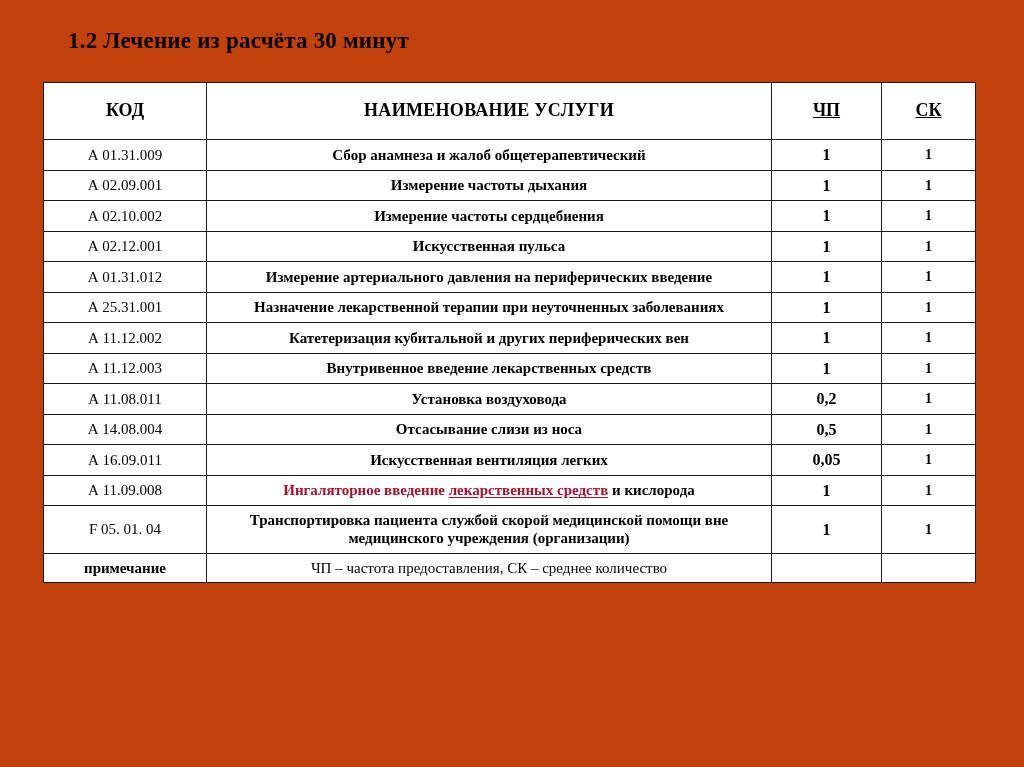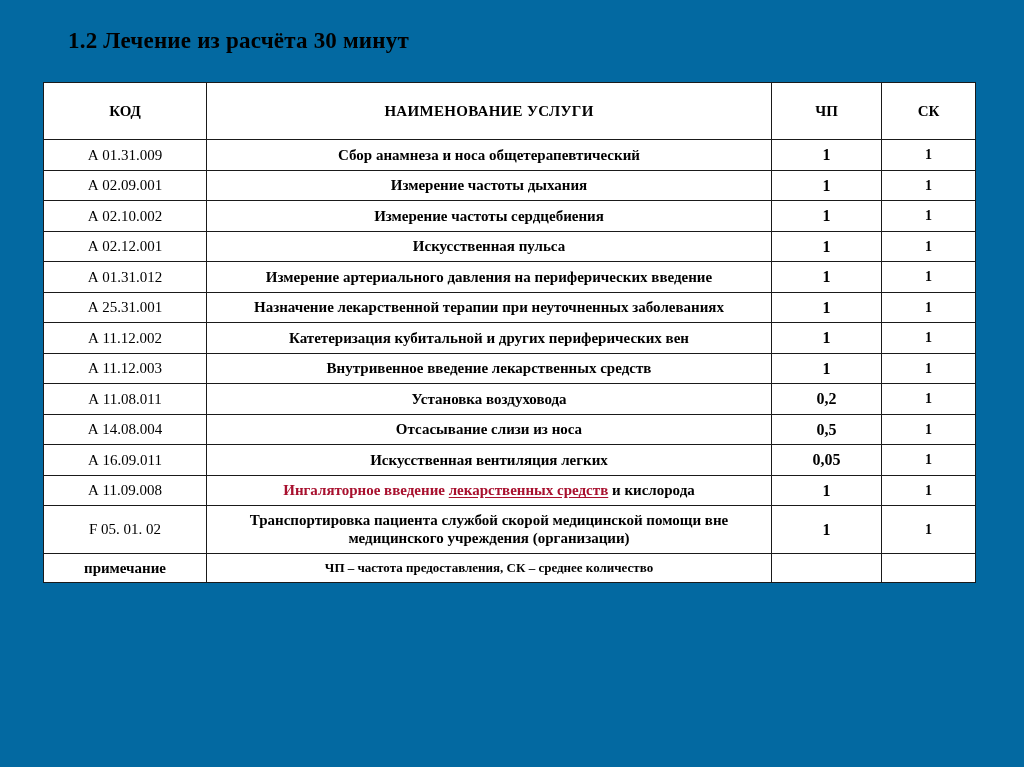--- a/index.html
+++ b/index.html
@@ -7,21 +7,21 @@
     width: 1024px;
     height: 767px;
     background: #ffffff;
     font-family: "Liberation Serif", "DejaVu Serif", serif;
     overflow: hidden;
   }
   .page {
     position: relative;
     width: 1024px;
     height: 767px;
-    background: #0369a1;
+    background: #c2410c;
   }
   .page-title {
     position: absolute;
     left: 68px;
     top: 28px;
     font-size: 23px;
     font-weight: bold;
     color: #000000;
     letter-spacing: 0.2px;
     white-space: nowrap;
@@ -47,26 +47,26 @@
     border: 1.6px solid #1a1a1a;
     color: #000000;
     text-align: center;
     vertical-align: middle;
     padding: 5px 4px;
     line-height: 1.22;
   }
   
   table.svc th {
     font-weight: bold;
-    font-size: 15px;
+    font-size: 18px;
     height: 57px;
   }
   th.h-code { font-size: 14.5px; }
   th.h-name { font-size: 15.5px; letter-spacing: 0.3px; }
-  th.h-chp, th.h-sk { font-size: 15.5px; }
+  th.h-chp, th.h-sk { font-size: 15.5px; text-decoration: underline; }
 
   td.code {
     font-weight: normal;
     font-size: 15px;
     white-space: nowrap;
   }
   td.name {
     font-weight: bold;
     font-size: 15px;
     padding-left: 10px;
@@ -82,21 +82,21 @@
   }
 
   
   .red      { color: #A8102E; text-align: right; }
   .redbig   { color: #A8102E; font-size: 18px; margin-top: 16px; }
   .u        { text-decoration: underline; text-underline-offset: 2px; }
   .big-code { font-size: 17px; margin-top: 36px; }
   .big-chp  { font-size: 19px; }
   .xl-chp   { font-size: 20px; }
   .note-code{ font-weight: bold; font-size: 15px; }
-  .note-txt { font-weight: bold; font-size: 13px; }
+  .note-txt { font-weight: normal; font-size: 15px; }
   .empty    { }
 </style>
 </head>
 <body>
 
 <div class="page">
 
   <div class="page-title">1.2 Лечение из расчёта 30 минут</div>
 
   <div class="table-wrap">
@@ -111,21 +111,21 @@
         <tr>
           <th class="h-code">КОД</th>
           <th class="h-name">НАИМЕНОВАНИЕ УСЛУГИ</th>
           <th class="h-chp">ЧП</th>
           <th class="h-sk">СК</th>
         </tr>
       </thead>
       <tbody>
         <tr>
           <td class="code">А 01.31.009</td>
-          <td class="name">Сбор анамнеза и носа общетерапевтический</td>
+          <td class="name">Сбор анамнеза и жалоб общетерапевтический</td>
           <td class="chp">1</td>
           <td class="sk">1</td>
         </tr>
         <tr>
           <td class="code">А 02.09.001</td>
           <td class="name">Измерение частоты дыхания</td>
           <td class="chp">1</td>
           <td class="sk">1</td>
         </tr>
         <tr>
@@ -185,21 +185,21 @@
         </tr>
 
         <tr>
           <td class="code">А 11.09.008</td>
           <td class="name"><span class="red">Ингаляторное введение </span><span class="red u">лекарственных средств</span><span> и кислорода</span></td>
           <td class="chp">1</td>
           <td class="sk">1</td>
         </tr>
 
         <tr>
-          <td class="code">F 05. 01. 02</td>
+          <td class="code">F 05. 01. 04</td>
           <td class="name">Транспортировка пациента службой скорой медицинской помощи вне медицинского учреждения (организации)</td>
           <td class="chp">1</td>
           <td class="sk">1</td>
         </tr>
 
         <tr>
           <td class="note-code">примечание</td>
           <td class="note-txt">ЧП – частота предоставления, СК – среднее количество</td>
           <td class="chp empty"></td>
           <td class="sk empty"></td>

